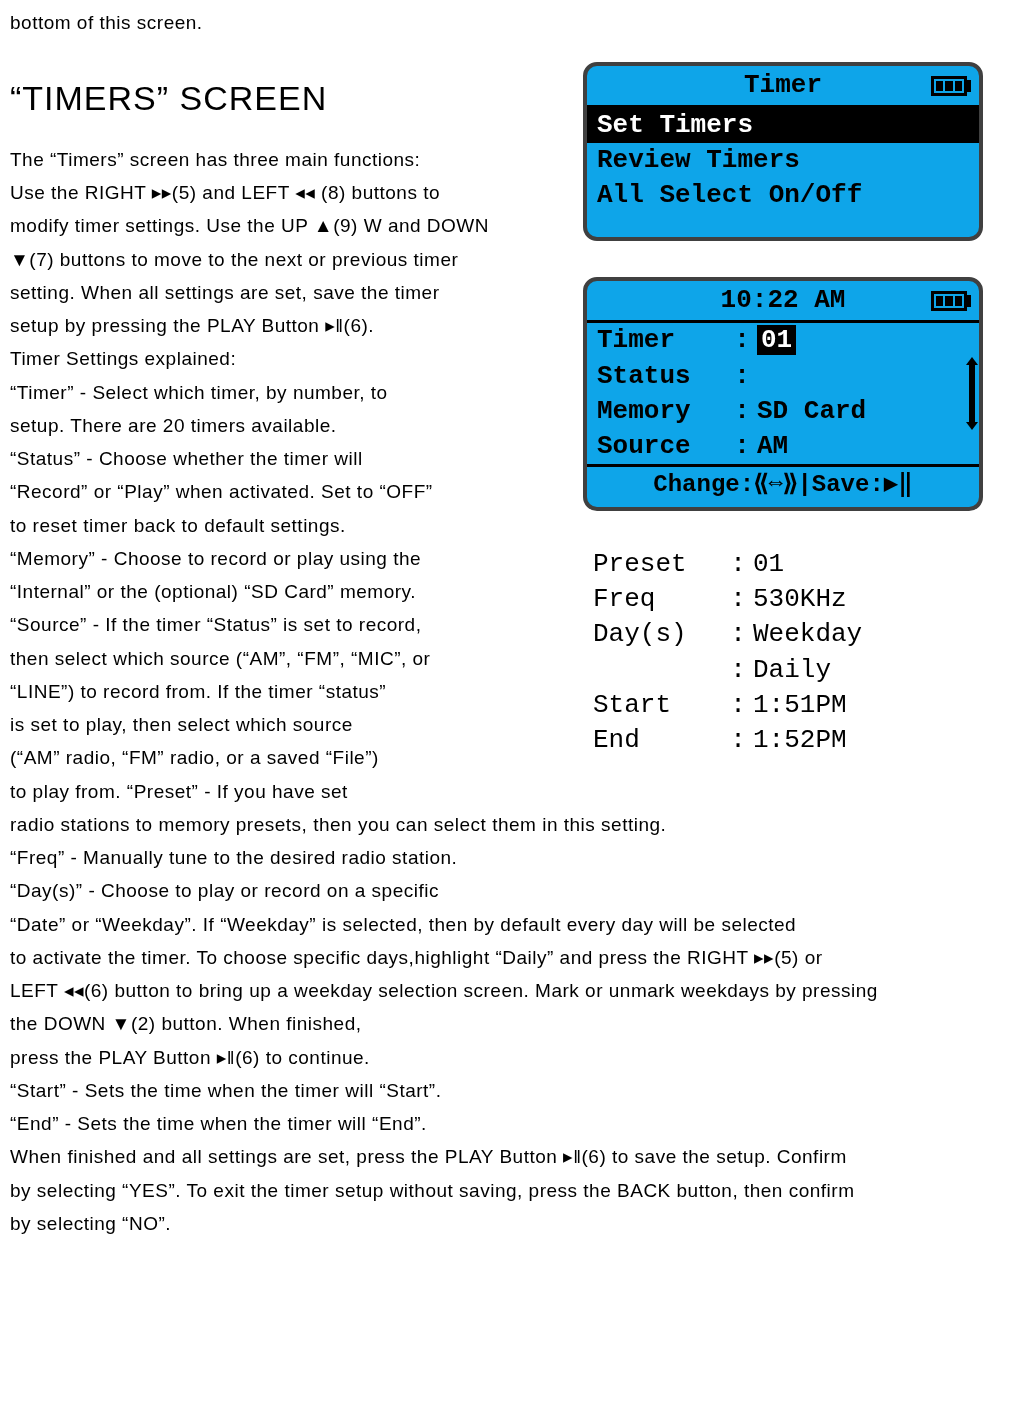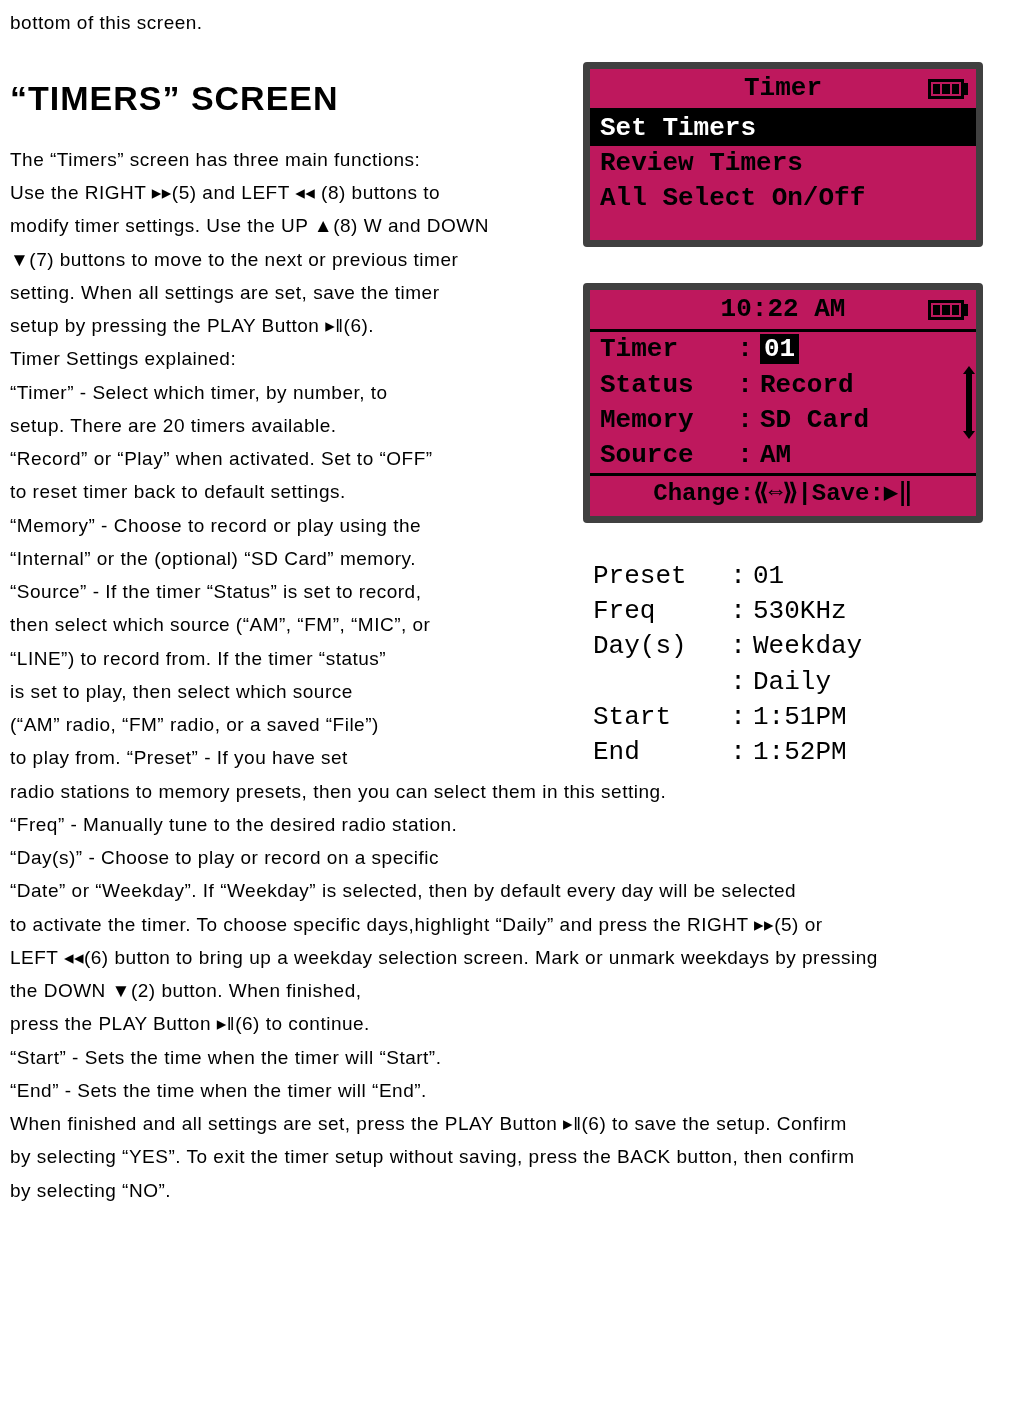--- a/index.html
+++ b/index.html
@@ -12,21 +12,21 @@
     width: 1015px;
     box-sizing: border-box;
     letter-spacing: 0.5px;
     color: #000;
     background: #fff;
   }
   .content { position: relative; }
   .top-line { margin: 0 0 30px 0; }
   h1 {
     font-size: 34px;
-    font-weight: bold;
+    font-weight: normal;
     margin: 28px 0 14px 0;
     letter-spacing: 1px;
   }
   h2 {
     font-size: 24px;
     font-weight: bold;
     margin: 6px 0 4px 0;
   }
   p { margin: 0; }
   .text-block { max-width: 520px; }
@@ -36,23 +36,23 @@
   .lcd-stack {
     position: absolute;
     top: 56px;
     right: 22px;
     width: 400px;
     display: flex;
     flex-direction: column;
     gap: 36px;
   }
   .lcd {
-    border: 7px solid #404040;
-    border-radius: 4px;
-    background: #be185d;
+    border: 4px solid #404040;
+    border-radius: 14px;
+    background: #0ea5e9;
     font-family: "Courier New", monospace;
     font-weight: bold;
     font-size: 26px;
     line-height: 1.35;
     letter-spacing: 0;
     padding-bottom: 4px;
     overflow: hidden;
   }
   .lcd-noborder {
     border: none;
@@ -119,27 +119,28 @@
 
   <p class="top-line">bottom of this screen.</p>
 
   <h1>“TIMERS” SCREEN</h1>
 
   <p>The “Timers” screen has three main functions:</p>
 
 
   <div class="text-block" id="narrow-body">
       <p>Use the RIGHT ▸▸(5) and LEFT ◂◂ (8) buttons to</p>
-      <p>modify timer settings. Use the UP ▲(8) W and DOWN</p>
+      <p>modify timer settings. Use the UP ▲(9) W and DOWN</p>
       <p>▼(7) buttons to move to the next or previous timer</p>
       <p>setting. When all settings are set, save the timer</p>
       <p>setup by pressing the PLAY Button ▸‖(6).</p>
       <p>Timer Settings explained:</p>
       <p>“Timer” - Select which timer, by number, to</p>
       <p>setup. There are 20 timers available.</p>
+      <p>“Status” - Choose whether the timer will</p>
       <p>“Record” or “Play” when activated. Set to “OFF”</p>
       <p>to reset timer back to default settings.</p>
       <p>“Memory” - Choose to record or play using the</p>
       <p>“Internal” or the (optional) “SD Card” memory.</p>
       <p>“Source” - If the timer “Status” is set to record,</p>
       <p>then select which source (“AM”, “FM”, “MIC”, or</p>
       <p>“LINE”) to record from. If the timer “status”</p>
       <p> is set to play, then select which source</p>
       <p>(“AM” radio, “FM” radio, or a saved “File”)</p>
       <p>to play from. “Preset” - If you have set</p>
@@ -198,21 +199,20 @@
       <div id="lcd2-rows" style="position:relative;">
         <div class="scrollgutter"></div>
       <div class="kv">
             <span class="k">Timer</span>
             <span class="c">:</span>
             <span class="v"><span class="val-sel">01</span></span>
           </div>
           <div class="kv">
             <span class="k">Status</span>
             <span class="c">:</span>
-            <span class="v">Record</span>
           </div>
           <div class="kv">
             <span class="k">Memory</span>
             <span class="c">:</span>
             <span class="v">SD Card</span>
           </div>
           <div class="kv">
             <span class="k">Source</span>
             <span class="c">:</span>
             <span class="v">AM</span>

